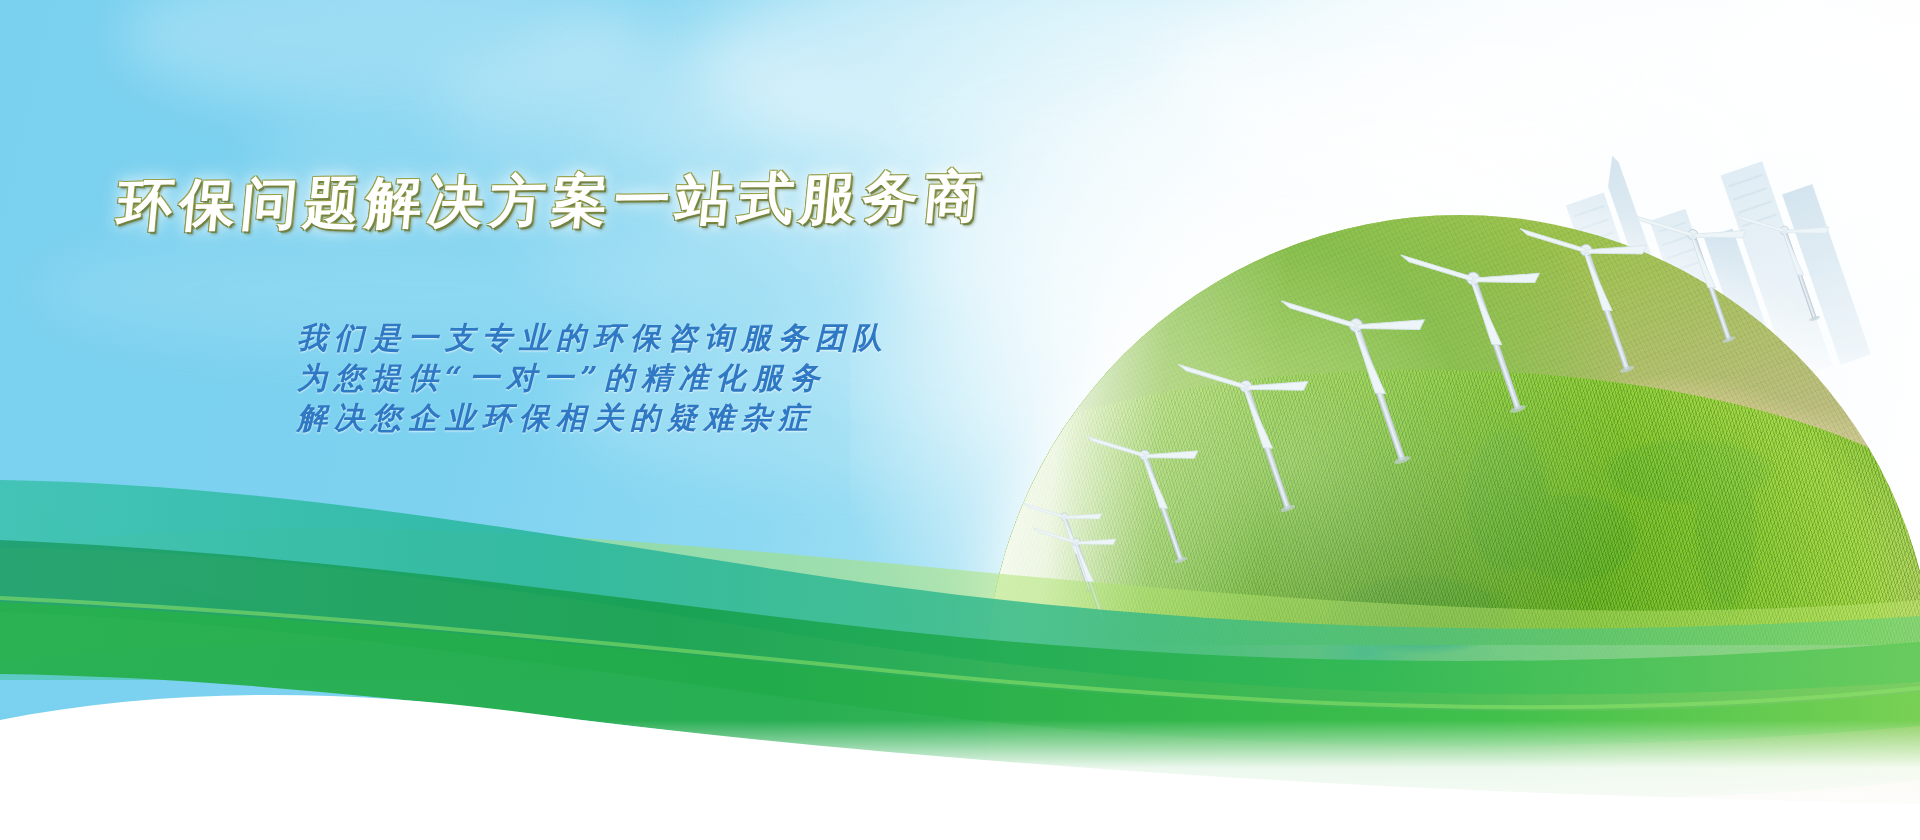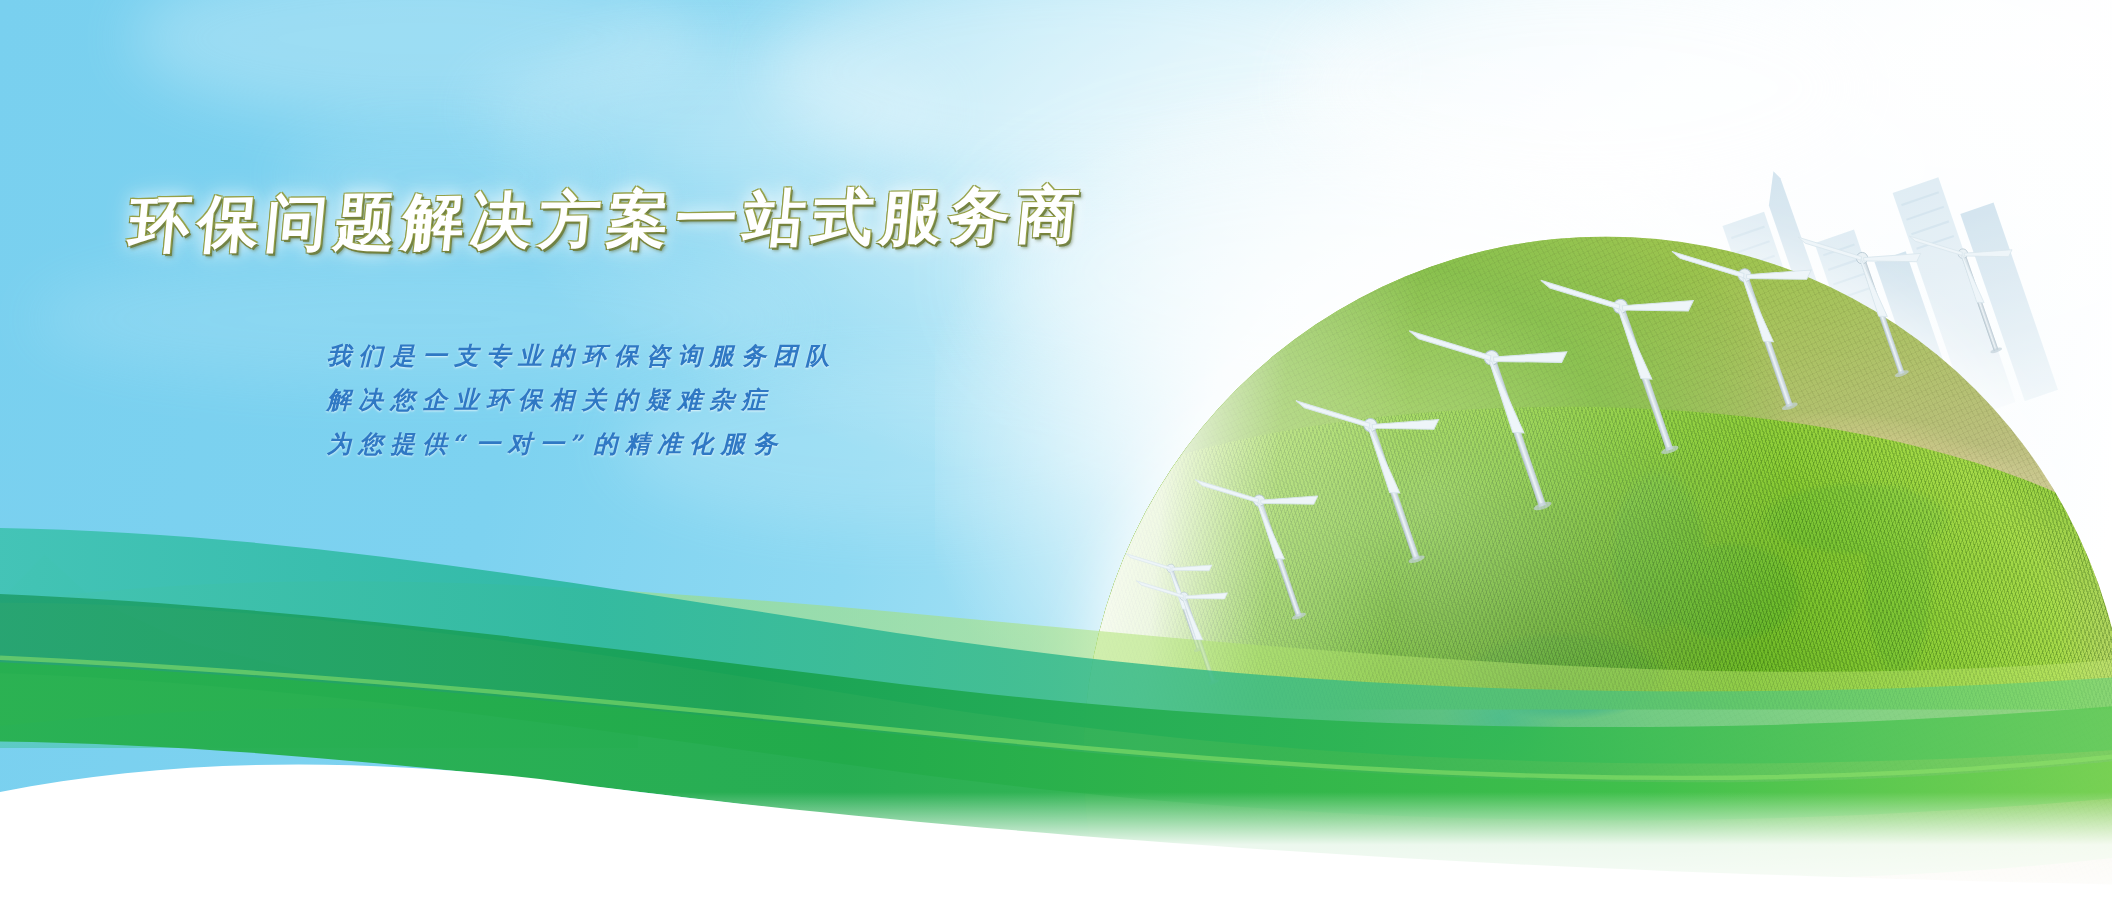--- a/index.html
+++ b/index.html
@@ -60,23 +60,23 @@
        1px -1px 0 rgba(150,160,70,.95),
       -1px  1px 0 rgba(120,130,55,.95),
        2px  2px 0 rgba(110,125,60,.9),
        3px  3px 3px rgba(90,110,60,.55),
        0 0 14px rgba(255,255,255,.9),
        0 0 26px rgba(255,255,255,.65);
   }
 
   
   .subtitle{
-    position:absolute;left:297px;top:304px;
+    position:absolute;left:297px;top:318px;
     color:#2f78c4;
-    font-size:22px;
+    font-size:30px;
     letter-spacing:7px;
     line-height:40px;
     font-family:"DejaVu Serif","Liberation Serif",serif;
     font-weight:600;
     font-style:italic;
     text-shadow:0 1px 2px rgba(255,255,255,.75);
     white-space:nowrap;
   }
   .subtitle div{ }
 
@@ -364,17 +364,17 @@
       <path d="M0,252 C 90,234 190,228 300,238 L300,420 L0,420 Z" fill="#ffffff" opacity=".0"></path>
     </svg>
   </div>
 
   <div class="bottom-white"></div>
 
   <div class="headline">环保问题解决方案一站式服务商</div>
 
   <div class="subtitle">
     <div>我们是一支专业的环保咨询服务团队</div>
+    <div>为您提供“一对一”的精准化服务</div>
     <div>解决您企业环保相关的疑难杂症</div>
-    <div>为您提供“一对一”的精准化服务</div>
   </div>
 
 </div>
 
 </body></html>

